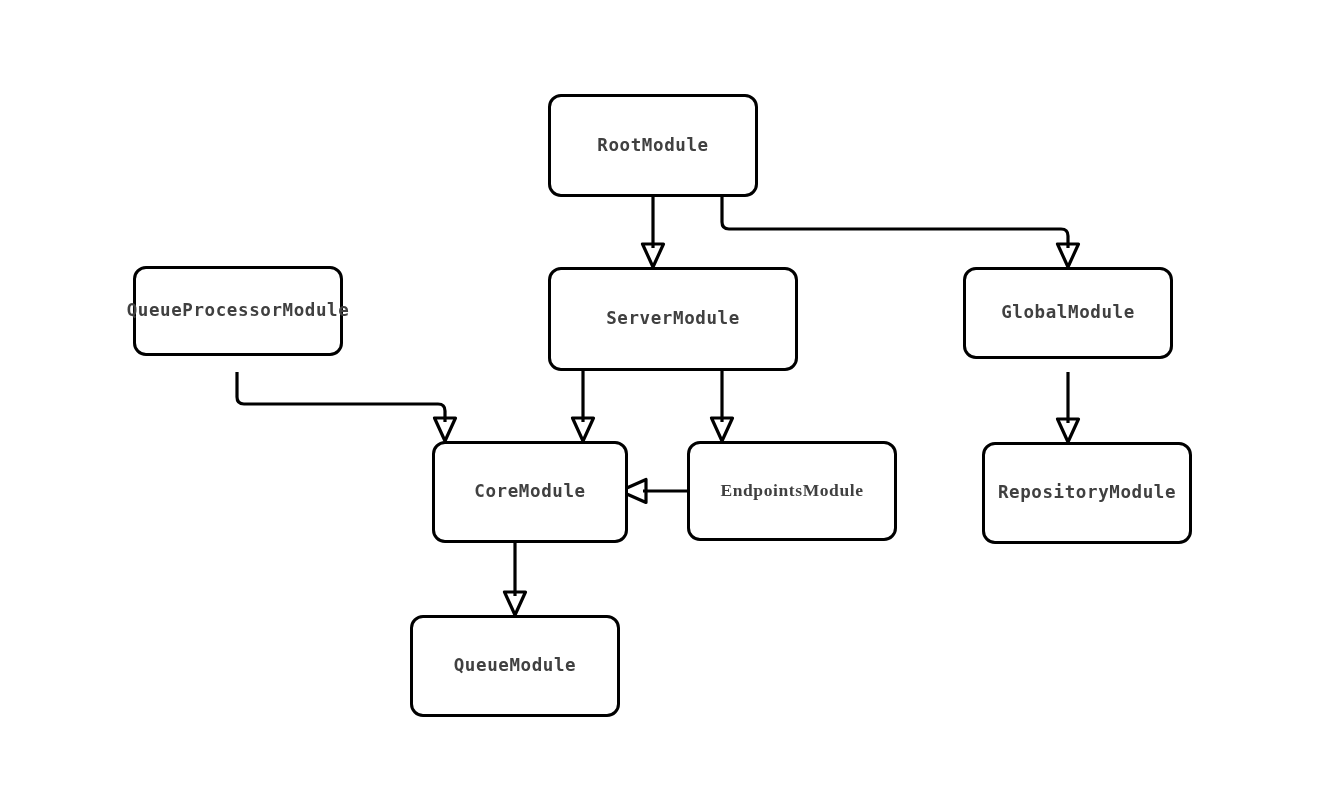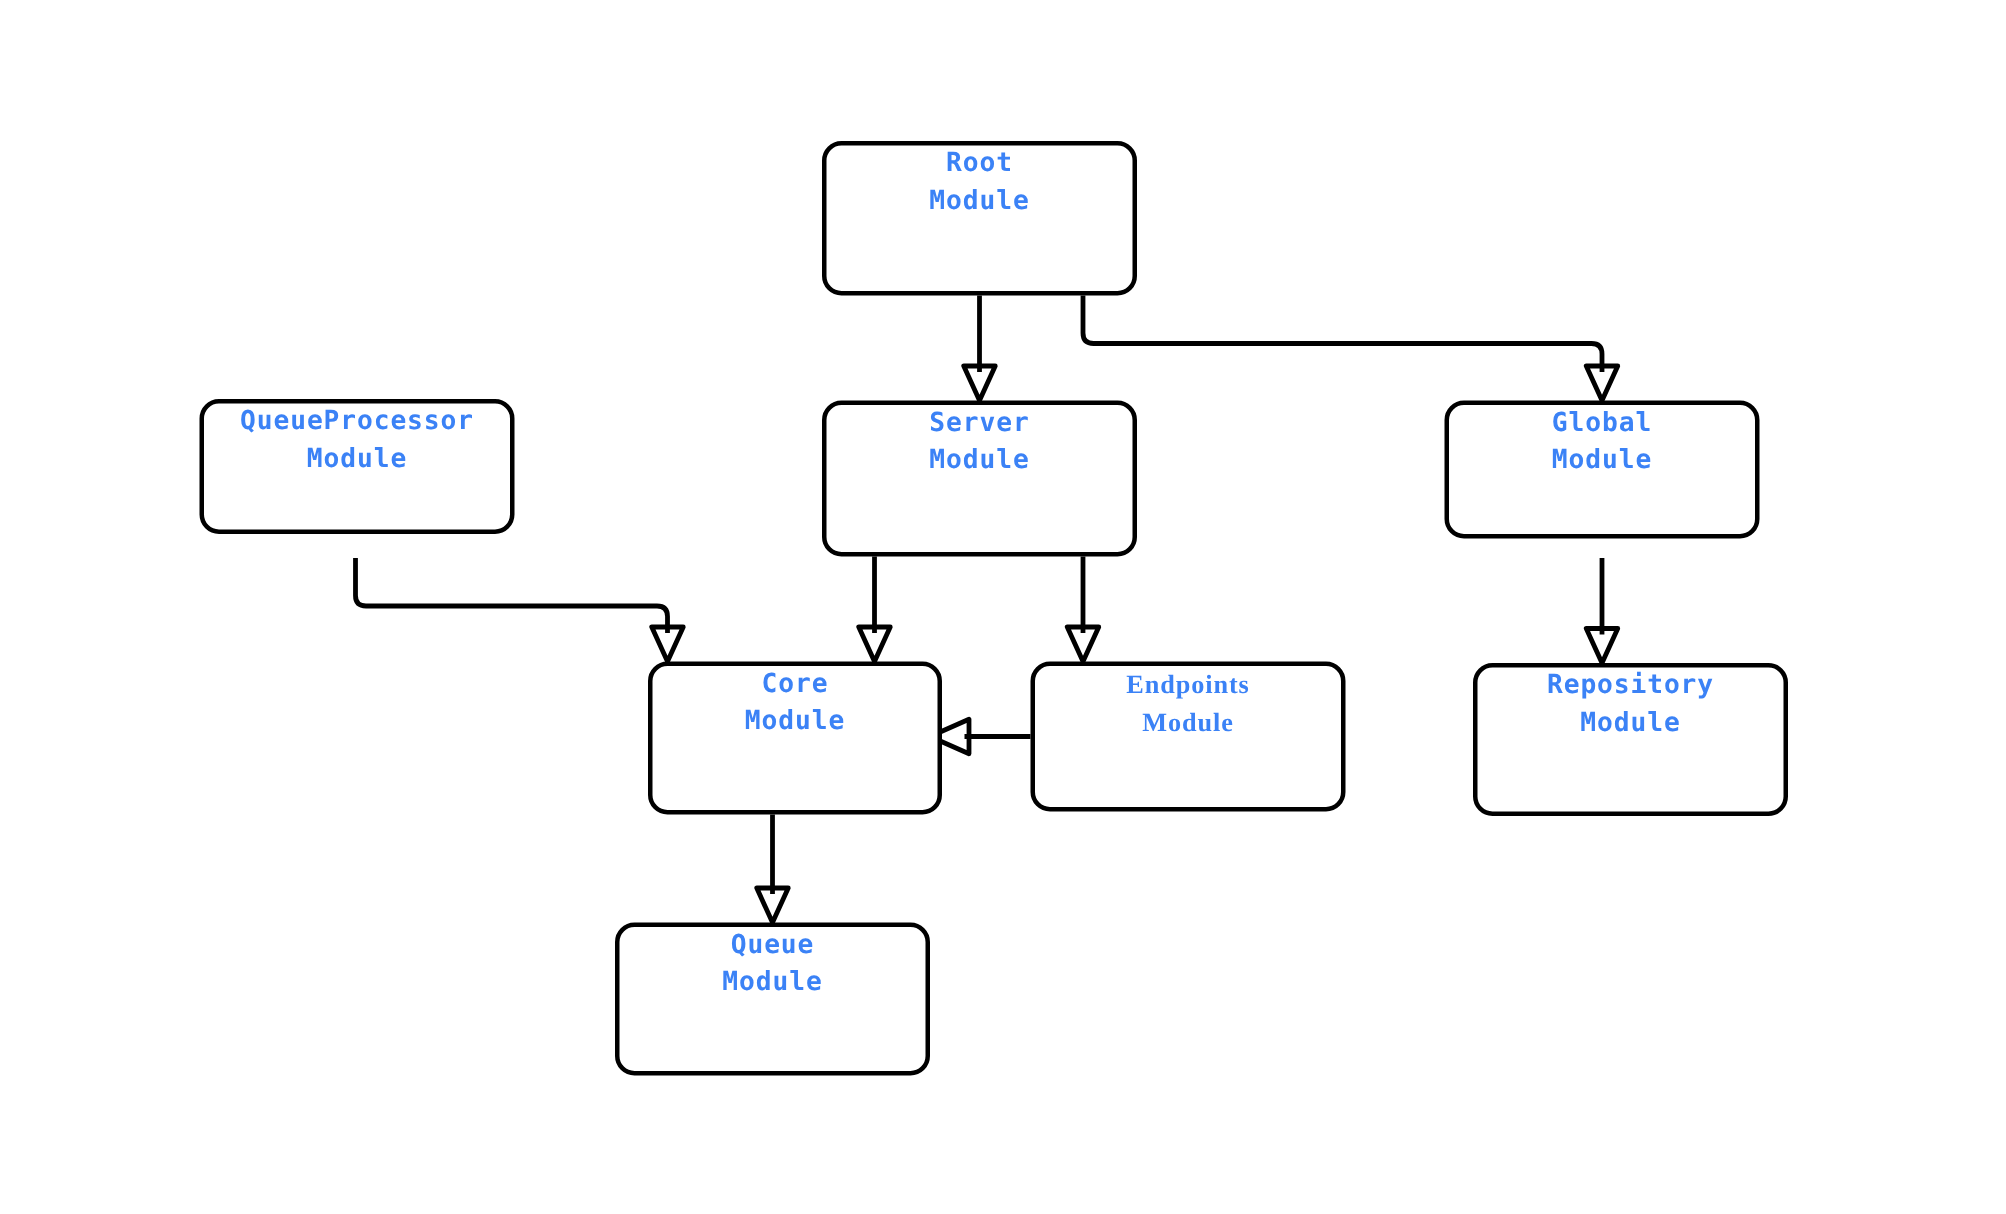--- a/index.html
+++ b/index.html
@@ -21,29 +21,28 @@
     width: 1337px;
     height: 809px;
   }
   .node-box {
     position: absolute;
     box-sizing: border-box;
     border: 3.2px solid #000000;
     border-radius: 13px;
     background: #ffffff;
     display: flex;
-    flex-direction: column;
     align-items: center;
-    justify-content: flex-start;
+    justify-content: center;
     text-align: center;
     line-height: 1.45;
     font-size: 17.5px;
     font-weight: 700;
     letter-spacing: 0.6px;
-    color: #3b82f6;
+    color: #404040;
     white-space: pre;
   }
   .node-label {
     display: block;
   }
   svg.edges {
     position: absolute;
     left: 0;
     top: 0;
     width: 1337px;
@@ -109,21 +108,21 @@
   <div class="node-box" style="left: 548px; top: 94px; width: 210px; height: 103px;">
     <span class="node-label">Root</span>
     <span class="node-label">Module</span>
   </div>
 
   <div class="node-box" style="left: 133px; top: 266px; width: 210px; height: 90px;">
     <span class="node-label">QueueProcessor</span>
     <span class="node-label">Module</span>
   </div>
 
-  <div class="node-box" style="left: 548px; top: 267px; width: 210px; height: 104px;">
+  <div class="node-box" style="left: 548px; top: 267px; width: 250px; height: 104px;">
     <span class="node-label">Server</span>
     <span class="node-label">Module</span>
   </div>
 
   <div class="node-box" style="left: 963px; top: 267px; width: 210px; height: 92px;">
     <span class="node-label">Global</span>
     <span class="node-label">Module</span>
   </div>
 
   <div class="node-box" style="left: 432px; top: 441px; width: 196px; height: 102px;">

